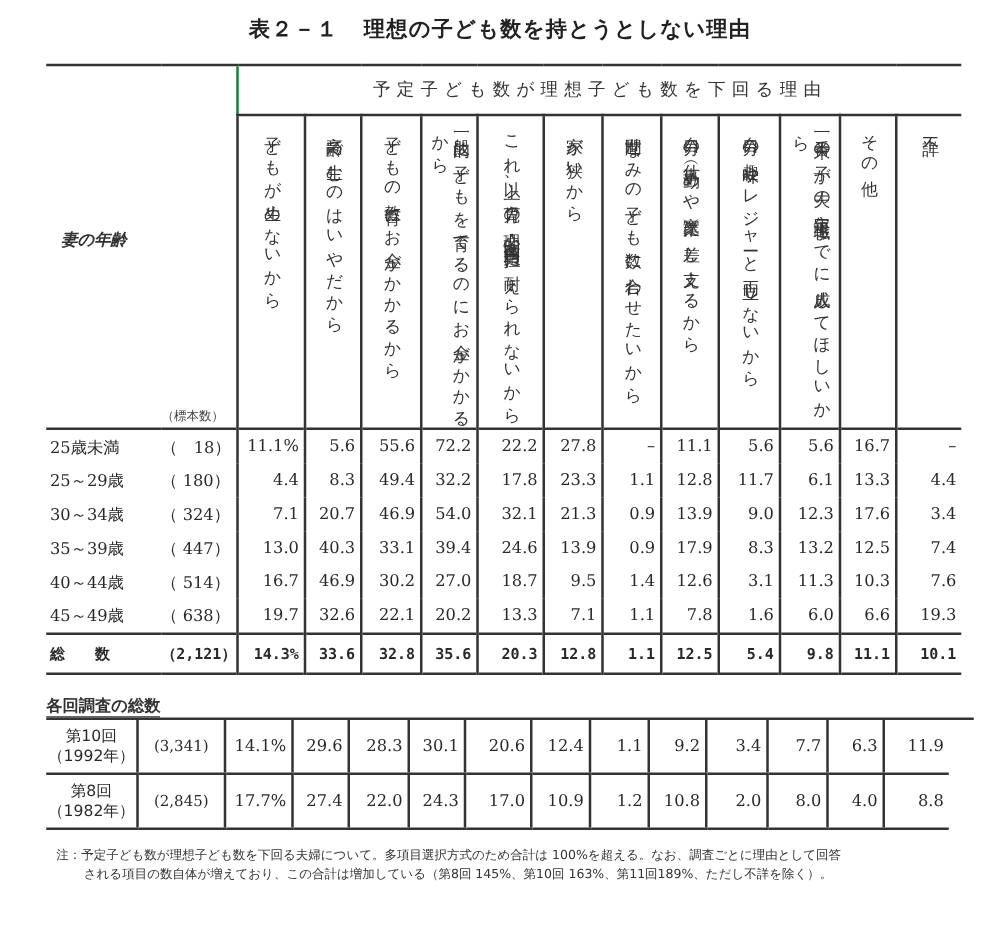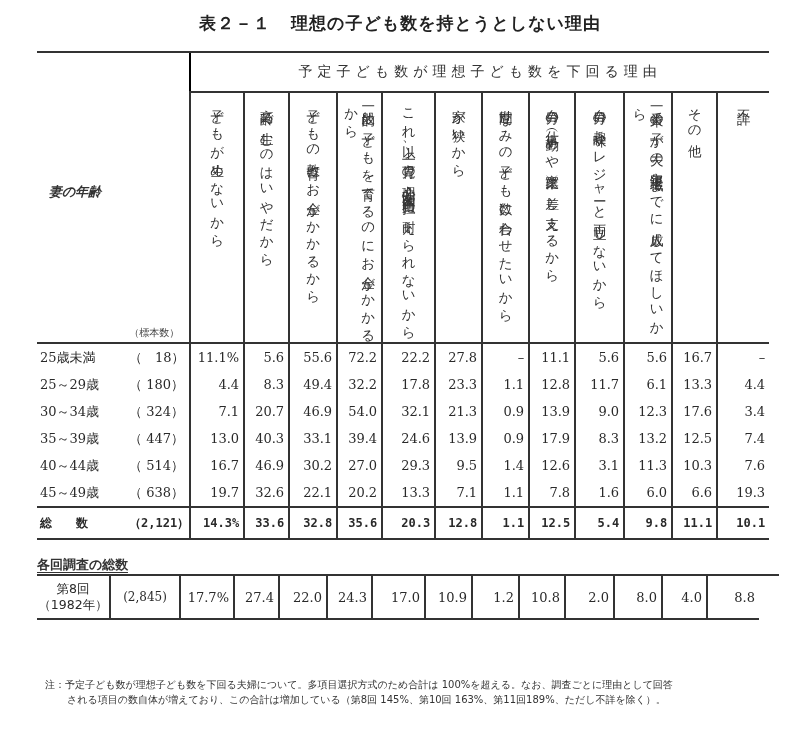--- a/index.html
+++ b/index.html
@@ -14,21 +14,21 @@
     color: #222;
   }
   .title .num { margin-right: 20px; margin-top: 44px; }
   table.main {
     position: absolute; left: 37px; top: 51px;
     border-collapse: collapse; table-layout: fixed;
     font-size: 13px;
   }
   table.main td, table.main th { padding: 0; font-weight: normal; }
   .hline-top { border-top: 2px solid #333; }
-  .bl { border-left: 2px solid #000000; margin-top: 26px; }
+  .bl { border-left: 2px solid #15803d; margin-top: 26px; }
   .bb { border-bottom: 2px solid #333; }
   .bt { border-top: 2px solid #333; }
   .group-header {
     height: 38px; text-align: center; font-size: 14px; letter-spacing: 5px;
     border-bottom: 2px solid #333; font-weight: bold; color: #333;
   }
   .vhead {
     height: 243px; vertical-align: top; padding-top: 6px !important;
     border-left: 2px solid #333;
   }
@@ -212,21 +212,21 @@
     <td class="num">12.5</td>
     <td class="num">7.4</td>
   </tr>
   <tr class="row">
     <td class="age">40～44歳</td>
     <td class="n">（ 514）</td>
     <td class="num">16.7</td>
     <td class="num">46.9</td>
     <td class="num">30.2</td>
     <td class="num">27.0</td>
-    <td class="num">29.3</td>
+    <td class="num">18.7</td>
     <td class="num">9.5</td>
     <td class="num">1.4</td>
     <td class="num">12.6</td>
     <td class="num">3.1</td>
     <td class="num">11.3</td>
     <td class="num">10.3</td>
     <td class="num">7.6</td>
   </tr>
   <tr class="row">
     <td class="age">45～49歳</td>
@@ -278,20 +278,36 @@
     <col style="width:53px">
       <col style="width:47px">
       <col style="width:47px">
       <col style="width:46px">
     <col style="width:49px">
       <col style="width:48px">
       <col style="width:45px">
       <col style="width:52px">
   </colgroup>
   <tbody>
+      <tr>
+    <td class="survey"><span>第10回</span><br><span>（1992年）</span></td>
+    <td class="sn">(3,341)</td>
+    <td class="num">14.1%</td>
+    <td class="num">29.6</td>
+    <td class="num">28.3</td>
+    <td class="num">30.1</td>
+    <td class="num">20.6</td>
+    <td class="num">12.4</td>
+    <td class="num">1.1</td>
+    <td class="num">9.2</td>
+    <td class="num">3.4</td>
+    <td class="num">7.7</td>
+    <td class="num">6.3</td>
+    <td class="num">11.9</td>
+  </tr>
   <tr>
     <td class="survey"><span>第8回</span><br><span>（1982年）</span></td>
     <td class="sn">(2,845)</td>
     <td class="num">17.7%</td>
     <td class="num">27.4</td>
     <td class="num">22.0</td>
     <td class="num">24.3</td>
     <td class="num">17.0</td>
     <td class="num">10.9</td>
     <td class="num">1.2</td>

